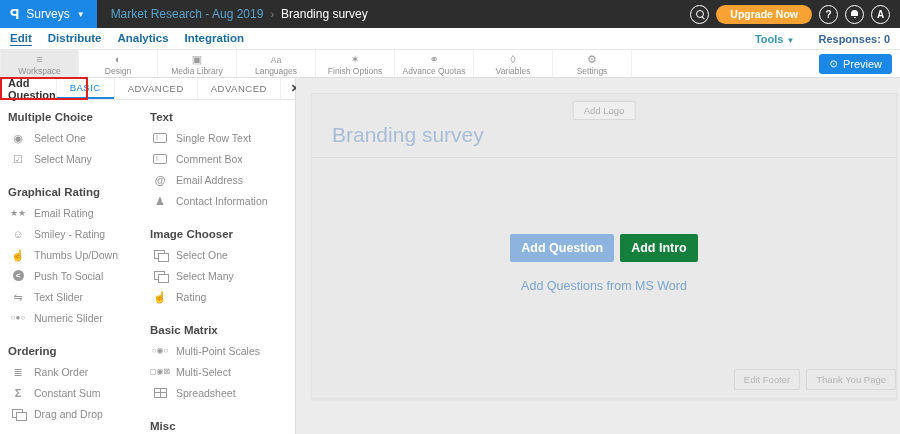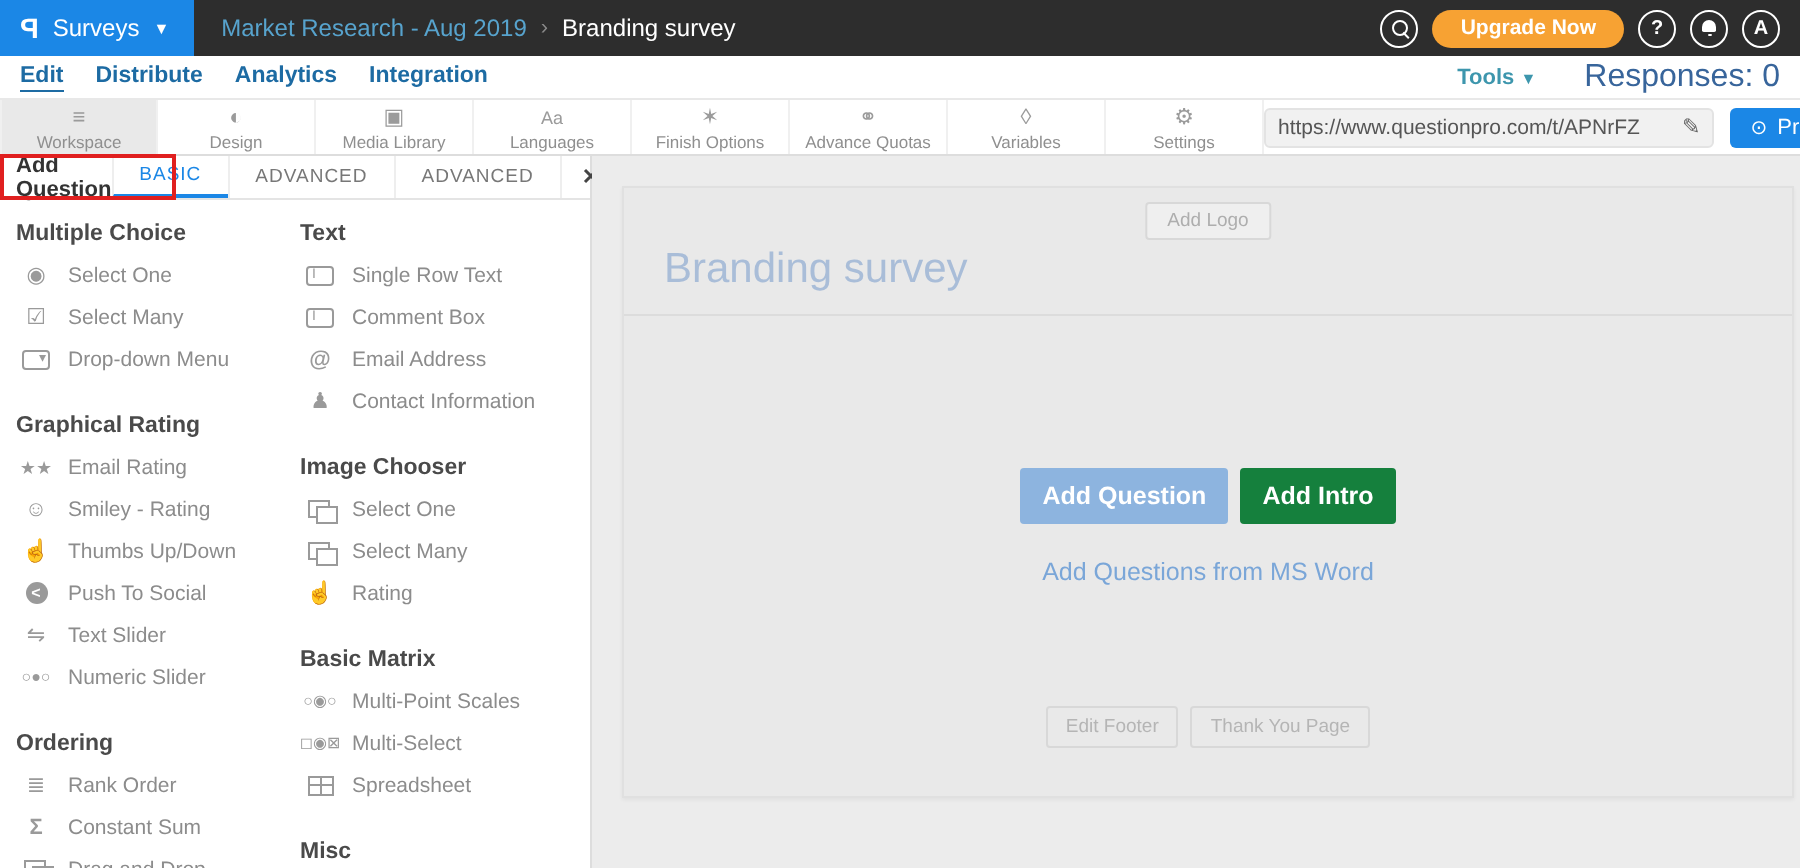--- a/index.html
+++ b/index.html
@@ -26,21 +26,21 @@
   .bell::before { content:''; position:absolute; left:1px; top:0; width:7px; height:6px; background:#fff; border-radius:4px 4px 1px 1px; }
   .bell::after { content:''; position:absolute; left:3.5px; top:6.5px; width:2px; height:1.5px; background:#fff; border-radius:50%; }
 
   
   .nav { height:22px; background:#fff; display:flex; align-items:center; padding:0 10px; border-bottom:1px solid #e8e8e8; }
   .nav-tabs { display:flex; gap:16px; }
   .nav-tab { color:#1d6ba3; font-size:11.5px; font-weight:bold; text-decoration:none; cursor:pointer; padding-bottom:1px; }
   .nav-tab.active { border-bottom:1.5px solid #1d6ba3; }
   .nav-right { margin-left:auto; display:flex; align-items:center; gap:24px; }
   .tools-link { color:#3d96ad; font-size:11px; font-weight:bold; cursor:pointer; }
-  .responses-label { color:#38659b; font-size:16px; font-weight:normal; }
+  .responses-label { color:#38659b; font-size:11px; font-weight:bold; }
 
   
   .toolbar { height:28px; background:#fff; border-bottom:1px solid #ddd; display:flex; align-items:stretch; }
   .toolbar-items { display:flex; }
   .tool-item { width:79px; display:flex; flex-direction:column; align-items:center; justify-content:center; gap:0px; border-right:1px solid #f0f0f0; cursor:pointer; padding-top:2px; }
   .tool-item:first-child { border-left:1px solid #f0f0f0; }
   .tool-item.active { background:#e9e9e9; }
   .tool-icon { font-size:11px; color:#9b9b9b; line-height:11px; height:12px; }
   .tool-label { font-size:8.5px; color:#8f8f8f; line-height:10px; white-space:nowrap; }
   .toolbar-right { margin-left:auto; display:flex; align-items:center; gap:8px; padding-right:8px; }
@@ -84,21 +84,21 @@
   .survey-card { position:absolute; left:15px; top:15px; width:586px; height:306px; background:#e9e9e9; border:1px solid #e0e0e0; box-shadow:0 1px 2px rgba(0,0,0,0.05); }
   .card-header { height:64px; border-bottom:1px solid #dcdcdc; position:relative; }
   .add-logo-btn { position:absolute; top:7px; left:50%; transform:translateX(-50%); border:1px solid #d8d8d8; background:#efefef; color:#aeaeae; font-size:9.5px; padding:3px 10px; border-radius:2px; cursor:pointer; font-family:"Liberation Sans",sans-serif; }
   .survey-title { position:absolute; left:20px; bottom:10px; font-size:21px; color:#a9bdd8; font-weight:normal; }
   .card-body { text-align:center; padding-top:62px; }
   .empty-text { color:#c9c9c9; font-size:13px; }
   .empty-actions { margin-top:14px; display:flex; justify-content:center; gap:6px; }
   .addq-btn { background:#8db4df; color:#fff; border:none; border-radius:2px; padding:7px 11px; font-size:12.5px; font-weight:bold; cursor:pointer; font-family:"Liberation Sans",sans-serif; }
   .addintro-btn { background:#15803d; color:#fff; border:none; border-radius:2px; padding:7px 11px; font-size:12.5px; font-weight:bold; cursor:pointer; font-family:"Liberation Sans",sans-serif; }
   .msword-link { display:inline-block; margin-top:17px; color:#7aa6d8; font-size:12.5px; cursor:pointer; text-decoration:none; }
-  .card-footer { position:absolute; bottom:24px; left:0; width:100%; display:flex; justify-content:center; gap:6px; }
+  .card-footer { position:absolute; bottom:8px; left:0; width:100%; display:flex; justify-content:flex-end; gap:6px; }
   .footer-btn { border:1px solid #d8d8d8; background:transparent; color:#b5b5b5; font-size:9.5px; padding:4px 9px; border-radius:2px; cursor:pointer; font-family:"Liberation Sans",sans-serif; }
 </style>
 </head>
 <body>
 
 <div class="screen">
 
   <div class="topbar">
     <div class="logo-block">
       <span class="logo-glyph">P</span>
@@ -165,24 +165,20 @@
         <div class="tool-item">
           <span class="tool-icon"><span class="g">◊</span></span>
           <span class="tool-label">Variables</span>
         </div>
         <div class="tool-item">
           <span class="tool-icon"><span class="g">⚙</span></span>
           <span class="tool-label">Settings</span>
         </div>
       </div>
     <div class="toolbar-right">
-      <div class="url-box">
-        <input class="url-text" readonly="" value="https://www.questionpro.com/t/APNrFZ" style="">
-        <span class="pencil-icon">✎</span>
-      </div>
       <button class="preview-btn">
         <span class="eye-icon">⊙</span>
         <span>Preview</span>
       </button>
     </div>
   </div>
 
   <div class="main">
 
     <div class="panel">
@@ -209,26 +205,20 @@
                   <span class="g">◉</span>
                 </span>
                 <span class="pitem-label">Select One</span>
               </div>
               <div class="pitem">
                 <span class="pitem-icon">
                   <span class="g">☑</span>
                 </span>
                 <span class="pitem-label">Select Many</span>
               </div>
-              <div class="pitem">
-                <span class="pitem-icon">
-                  <span class="cbox caretbox">▾</span>
-                </span>
-                <span class="pitem-label">Drop-down Menu</span>
-              </div>
             </div>
             <div class="psection">
               <div class="psection-title">Graphical Rating</div>
               <div class="pitem">
                 <span class="pitem-icon">
                   <span class="g" style="font-size:9px;">★★</span>
                 </span>
                 <span class="pitem-label">Email Rating</span>
               </div>
               <div class="pitem">

